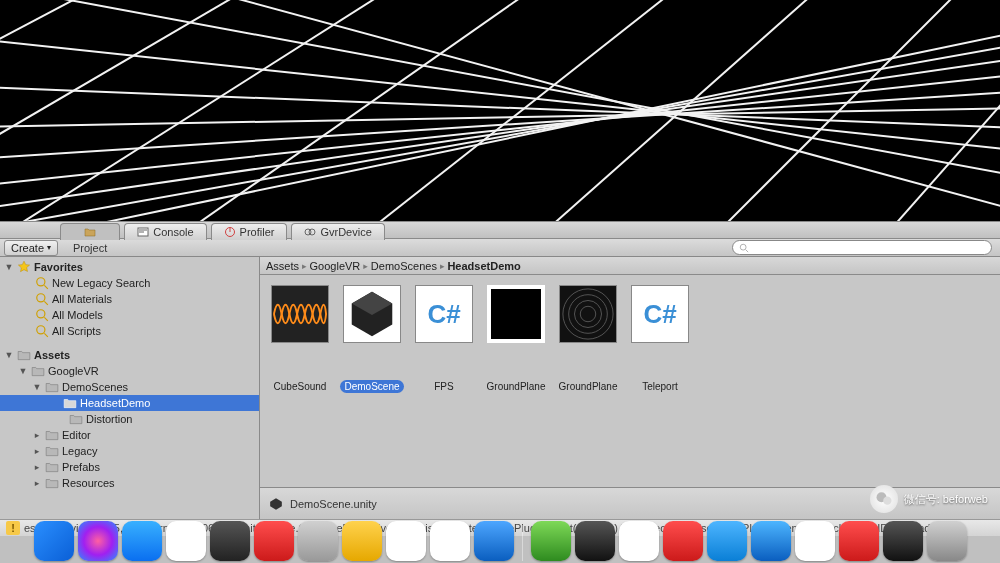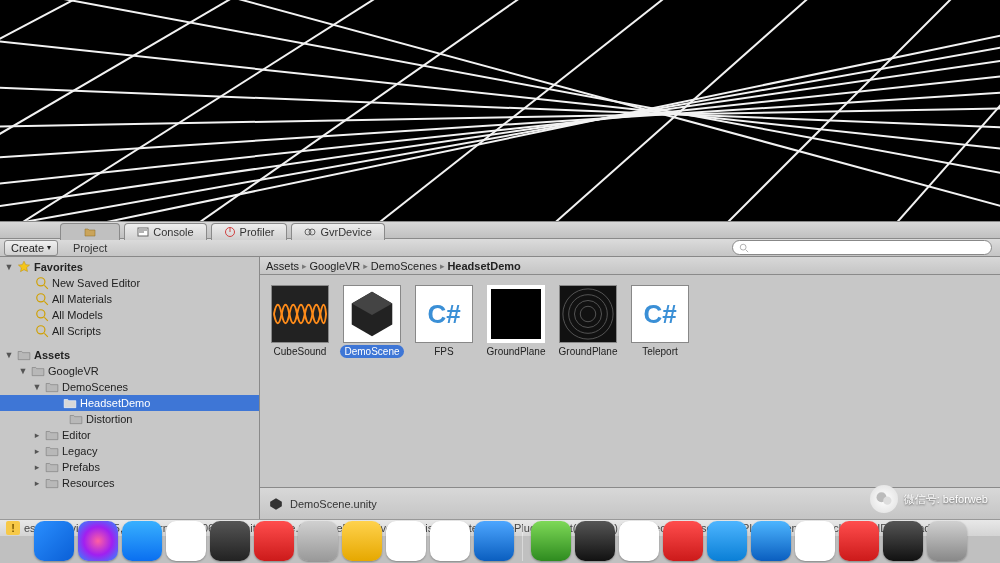--- a/index.html
+++ b/index.html
@@ -22,21 +22,21 @@
 .tree-row.selected { background: #3e76d6; color: #fff; }
 .tree-row .tw { width: 10px; text-align: center; color: #555; font-size: 9px; }
 .ind0 { padding-left: 4px; } .ind1 { padding-left: 18px; } .ind2 { padding-left: 32px; } .ind3 { padding-left: 46px; margin-left: 20px; } .ind4 { padding-left: 60px; }
 .ficon { width: 14px; height: 12px; margin: 0 3px; display: inline-flex; align-items: center; justify-content: center; }
 .content { flex: 1; display: flex; flex-direction: column; background: #c7c7c7; }
 .breadcrumb { height: 18px; border-bottom: 1px solid #8a8a8a; background: linear-gradient(#d8d8d8,#c5c5c5); display: flex; align-items: center; padding: 0 6px; gap: 3px; color: #222; }
 .breadcrumb .sep { color: #777; font-size: 9px; }
 .grid { flex: 1; display: flex; align-items: flex-start; padding: 10px 8px; gap: 8px; }
 .asset { width: 64px; display: flex; flex-direction: column; align-items: center; gap: 2px; }
 .asset .thumb { width: 58px; height: 58px; border: 1px solid #888; background: #fff; display: flex; align-items: center; justify-content: center; position: relative; }
-.asset .label { font-size: 10px; color: #222; text-align: center; white-space: nowrap; overflow: hidden; text-overflow: ellipsis; width: 64px; padding: 1px 0; border-radius: 7px; }
+.asset .label { font-size: 10px; color: #222; text-align: center; white-space: nowrap; overflow: hidden; text-overflow: ellipsis; width: 64px; padding: 1px 0; border-radius: 7px; margin-top: 35px; }
 .asset.selected .label { background: #3e76d6; color: #fff; }
 .footer-bar { height: 32px; border-top: 1px solid #8a8a8a; background: linear-gradient(#d8d8d8,#c5c5c5); display: flex; align-items: center; padding: 0 6px; gap: 4px; color: #333; }
 .console-line { height: 17px; background: linear-gradient(#e8e8e8,#d4d4d4); border-top: 1px solid #999; display: flex; align-items: center; padding: 0 6px; color: #444; font-size: 10px; white-space: nowrap; overflow: hidden; }
 .console-line .warn { width: 14px; height: 14px; background: #f7c948; border-radius: 2px; margin-right: 4px; display: inline-flex; align-items: center; justify-content: center; color: #7a5600; font-weight: bold; }
 .dock { position: absolute; bottom: 0; left: 0; right: 0; height: 46px; display: flex; align-items: flex-end; justify-content: center; gap: 4px; padding-bottom: 2px; }
 .dock .dicon { width: 40px; height: 40px; border-radius: 10px; box-shadow: 0 1px 2px rgba(0,0,0,.3); }
 .dock .sep-bar { width: 1px; height: 36px; background: rgba(255,255,255,.4); margin: 0 4px; }
 .watermark { position: absolute; right: 12px; bottom: 50px; color: #fff; font-size: 20px; text-shadow: 0 1px 2px rgba(0,0,0,.6); display: flex; align-items: center; gap: 6px; }
 .watermark .wicon { width: 28px; height: 28px; border-radius: 50%; background: radial-gradient(#fff,#ddd); display: flex; align-items: center; justify-content: center; }
 </style>
@@ -125,21 +125,21 @@
         </span>
       <span>Favorites</span>
     </div>
     <div class="tree-row ind2">
         <span class="ficon">
           <svg viewBox="0 0 12 12">
             <circle cx="5" cy="5" r="3.5" fill="none" stroke="#d0a000"></circle>
             <line x1="8" y1="8" x2="11" y2="11" stroke="#d0a000"></line>
           </svg>
         </span>
-        <span>New Saved Editor</span>
+        <span>New Legacy Search</span>
       </div>
     <div class="tree-row ind2">
         <span class="ficon">
           <svg viewBox="0 0 12 12">
             <circle cx="5" cy="5" r="3.5" fill="none" stroke="#d0a000"></circle>
             <line x1="8" y1="8" x2="11" y2="11" stroke="#d0a000"></line>
           </svg>
         </span>
         <span>All Materials</span>
       </div>

